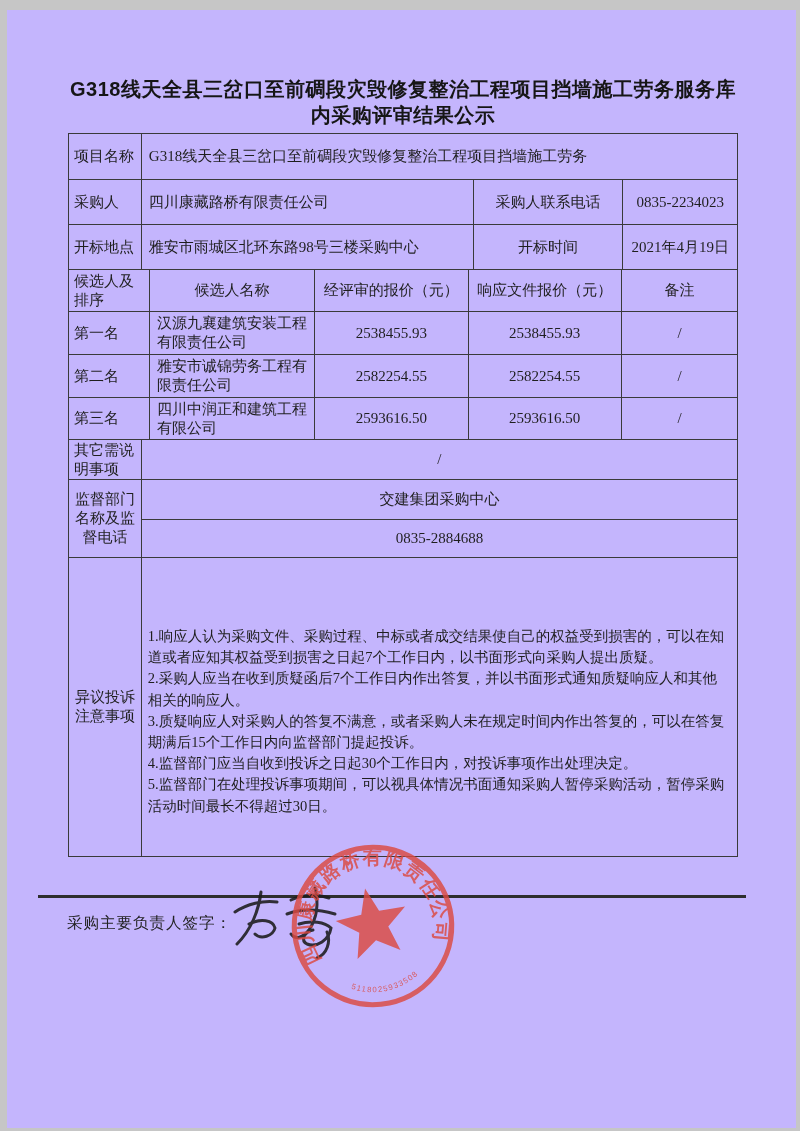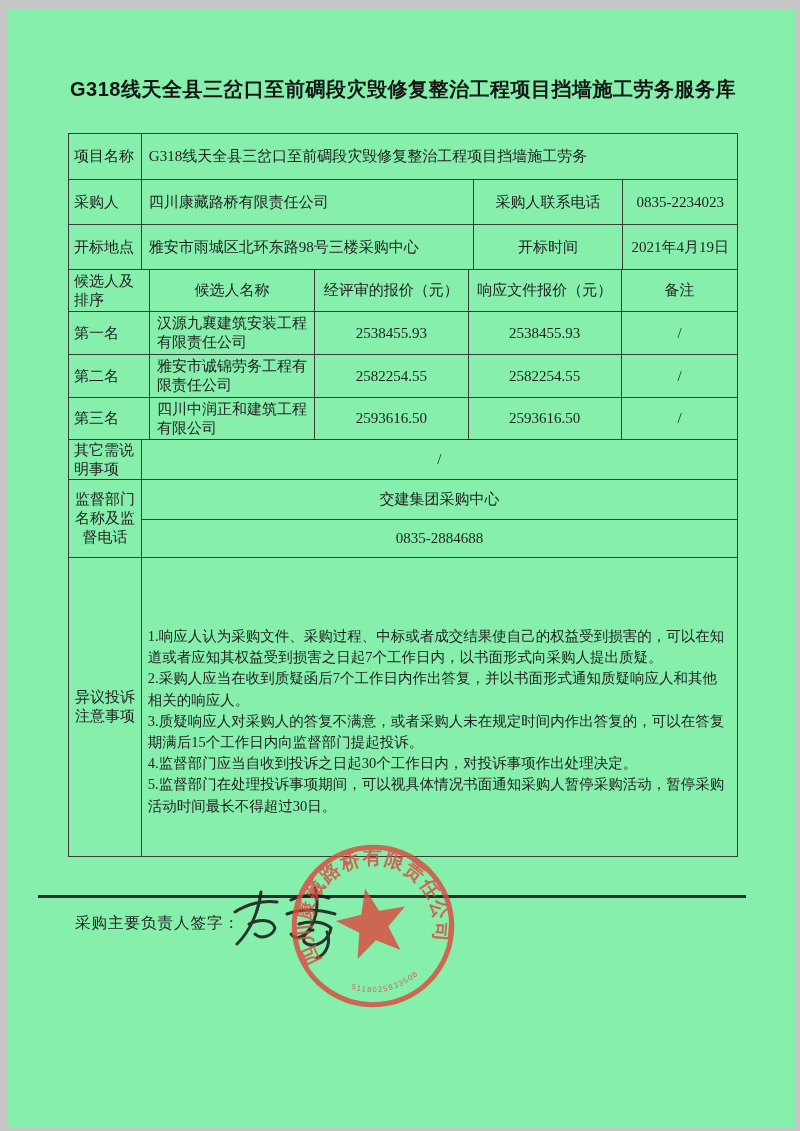--- a/index.html
+++ b/index.html
@@ -6,21 +6,21 @@
   html,body { width:800px; height:1131px; }
   body {
     background:#c6c6c6;
     font-family:"Liberation Serif", serif;
     color:#1f1f1f;
     position:relative;
     overflow:hidden;
   }
   .page {
     position:absolute; left:7px; top:10px; right:4px; bottom:3px;
-    background:#86efac;
+    background:#c4b5fd;
   }
   .title {
     position:absolute; left:61px; top:66px; width:670px;
     text-align:center;
     font-family:"Liberation Sans", sans-serif;
     font-weight:700; font-size:20px; line-height:26px;
     color:#161616; letter-spacing:.5px;
   }
   .doc-table {
     position:absolute; left:61px; top:123px; width:670px;
@@ -49,33 +49,34 @@
   .sub + .sub { border-top:1.2px solid #3a3a3a; }
   .objection-text {
     display:block; width:598px; border-left:1.2px solid #3a3a3a;
     padding:68px 6px 0 6px; font-size:14.5px; line-height:21.2px;
   }
   .bottom-rule {
     position:absolute; left:31px; top:885px; width:708px; height:2.6px;
     background:#2e2e2e;
   }
   .sign-label {
-    position:absolute; left:68px; top:903px;
+    position:absolute; left:60px; top:903px;
     font-size:15.5px; letter-spacing:1px; color:#222;
   }
   .signature-svg { position:absolute; left:222px; top:870px; }
   .stamp-svg { position:absolute; left:278px; top:828px; }
 </style>
 </head>
 <body>
 
 <div class="page">
 
   <div class="title">
     <div>G318线天全县三岔口至前碉段灾毁修复整治工程项目挡墙施工劳务服务库</div>
+    <div>内采购评审结果公示</div>
   </div>
 
   <div class="doc-table">
 
     <div class="row h45">
       <div class="c lab w72">项目名称</div>
       <div class="c val-l" style="width:598px">G318线天全县三岔口至前碉段灾毁修复整治工程项目挡墙施工劳务</div>
     </div>
 
     <div class="row h45">

